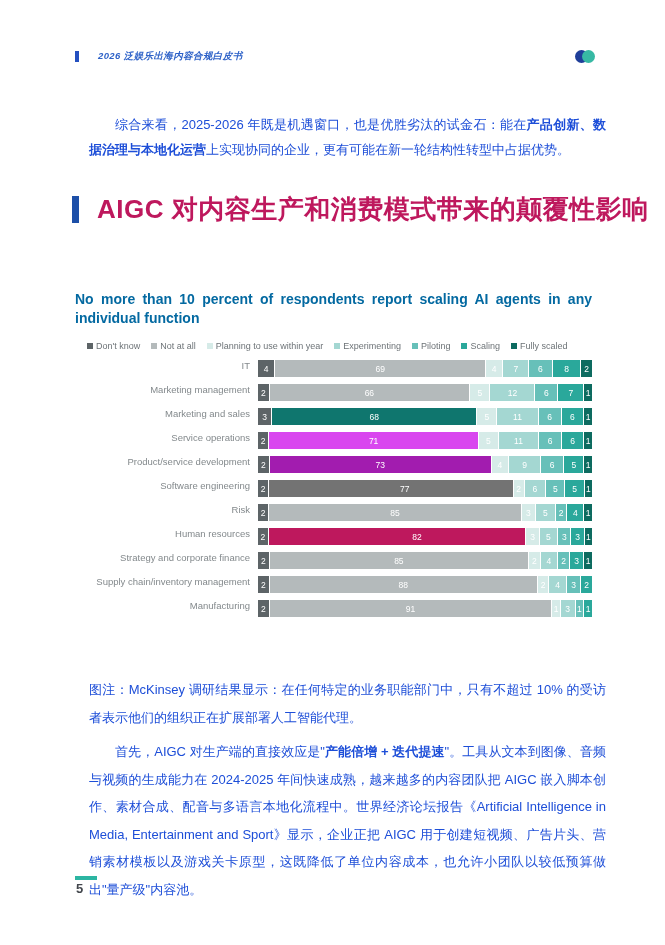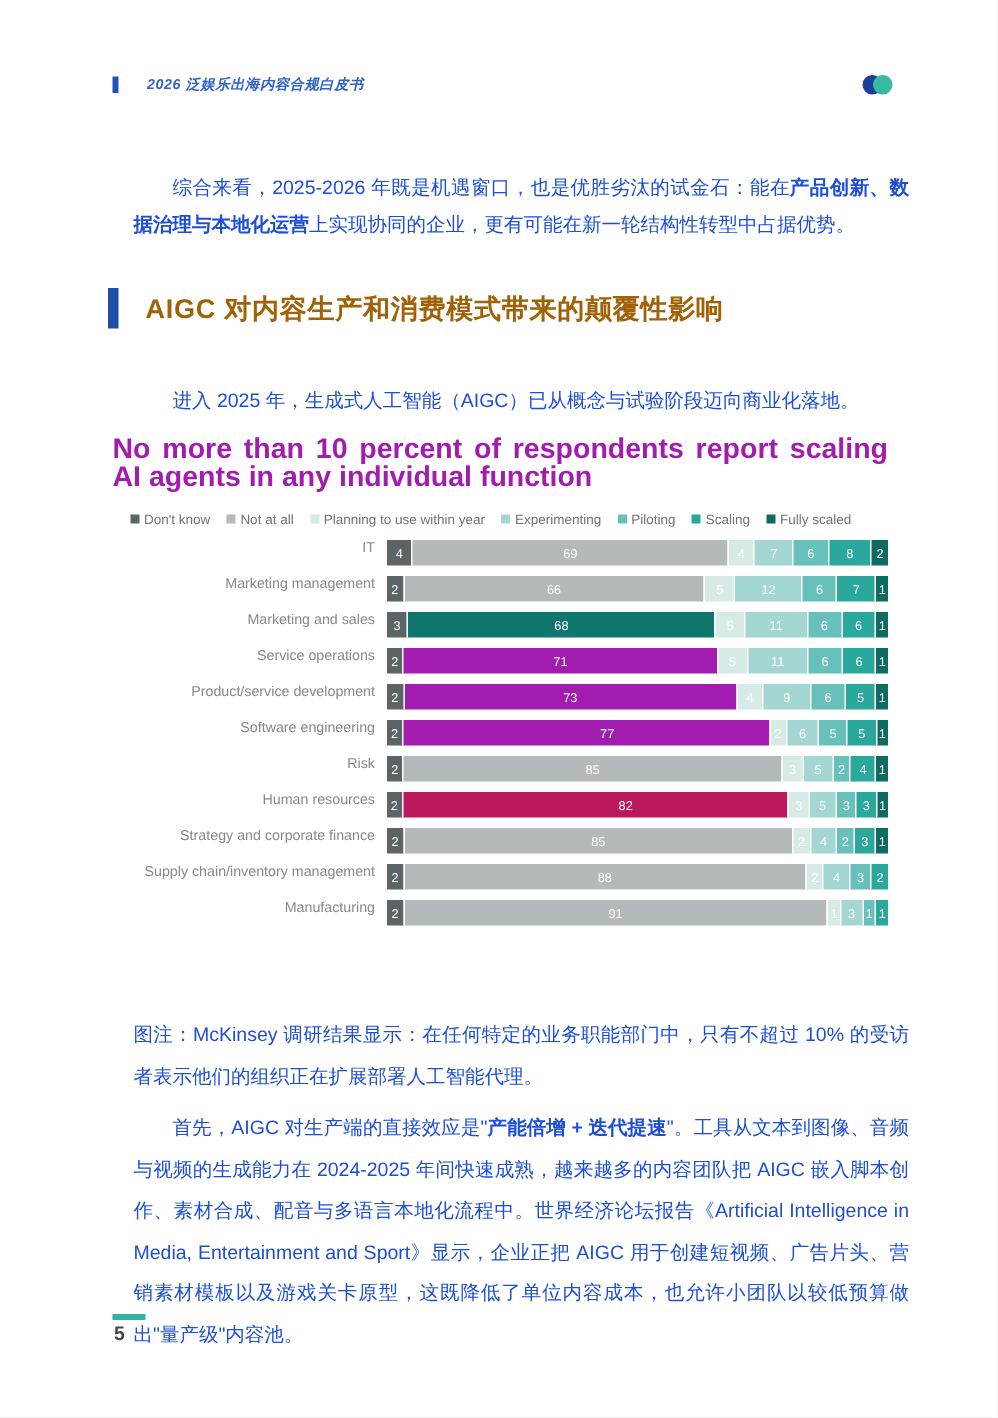--- a/index.html
+++ b/index.html
@@ -17,24 +17,24 @@
   .logo .c2{position:absolute;left:7px;top:0;width:13px;height:13px;border-radius:50%;background:#37b9a4;}
   
   .para{position:absolute;left:89px;width:517px;font-size:13px;line-height:25px;text-align:justify;color:#1d4ed8;}
   .para.indent, .indent{text-indent:2em;}
   strong{font-weight:700;}
   .p1{top:99px;}
   .lead{top:241px;}
   
   .sec{position:absolute;top:192px;left:72px;display:flex;align-items:center;gap:18px;}
   .sec-bar{width:7px;height:27px;background:#1d4fa8;}
-  .sec-title{font-size:18px;font-weight:700;color:#a16207;letter-spacing:.5px;}
+  .sec-title{font-size:26px;font-weight:700;color:#be185d;letter-spacing:.5px;}
   
   .chart{position:absolute;top:290px;left:75px;width:517px;}
-  .c-title{font-size:19px;font-weight:700;color:#a21caf;line-height:19px;text-align:justify;margin:0;}
+  .c-title{font-size:14px;font-weight:700;color:#0369a1;line-height:19px;text-align:justify;margin:0;}
   .c-sub{font-size:12.5px;color:#5a6064;line-height:19px;text-align:justify;margin:9px 0 0 0;}
   .legend{display:flex;align-items:center;gap:11px;margin:13px 0 0 12px;font-size:9px;color:#6d7377;white-space:nowrap;}
   .legend-item{display:flex;align-items:center;gap:3px;}
   .swatch{width:6px;height:6px;display:inline-block;flex:0 0 auto;}
   .rows{margin-top:9px;}
   .crow{display:flex;align-items:flex-start;height:17px;margin-bottom:7px;}
   .clabel{width:175px;flex:0 0 auto;text-align:right;font-size:9.5px;color:#83898c;padding-right:8px;white-space:nowrap;}
   .cbar{flex:1;height:17px;display:flex;}
   .seg{display:flex;align-items:center;justify-content:center;color:#ffffff;font-size:8.5px;min-width:0;overflow:visible;white-space:nowrap;}
   .seg + .seg{border-left:1px solid #ffffff;}
@@ -61,21 +61,20 @@
     </div>
   </div>
 
   <p class="para indent p1"><span>综合来看，2025-2026 年既是机遇窗口，也是优胜劣汰的试金石：能在</span><strong>产品创新、数据治理与本地化运营</strong><span>上实现协同的企业，更有可能在新一轮结构性转型中占据优势。</span></p>
 
   <div class="sec">
     <span class="sec-bar"></span>
     <span class="sec-title">AIGC 对内容生产和消费模式带来的颠覆性影响</span>
   </div>
 
-  <p class="para indent lead">进入 2025 年，生成式人工智能（AIGC）已从概念与试验阶段迈向商业化落地。</p>
 
   <div class="chart">
     <p class="c-title">No more than 10 percent of respondents report scaling AI agents in any individual function</p>
     <div class="legend">
         <span class="legend-item">
           <span class="swatch" style="background: rgb(93, 100, 103);"></span>
           <span>Don't know</span>
         </span>
         <span class="legend-item">
           <span class="swatch" style="background: rgb(180, 186, 187);"></span>
@@ -136,21 +135,21 @@
             <div class="seg" style="flex-grow: 11; background: rgb(164, 215, 210);">11</div>
             <div class="seg" style="flex-grow: 6; background: rgb(103, 192, 185);">6</div>
             <div class="seg" style="flex-grow: 6; background: rgb(42, 168, 155);">6</div>
             <div class="seg" style="flex-grow: 1; background: rgb(13, 107, 96);">1</div>
           </div>
         </div>
         <div class="crow">
           <div class="clabel">Service operations</div>
           <div class="cbar">
             <div class="seg" style="flex-grow: 2; background: rgb(93, 100, 103);">2</div>
-            <div class="seg" style="flex-grow: 71; background: #a21caf;">71</div>
+            <div class="seg" style="flex-grow: 71; background: #d946ef;">71</div>
             <div class="seg" style="flex-grow: 5; background: rgb(214, 235, 232);">5</div>
             <div class="seg" style="flex-grow: 11; background: rgb(164, 215, 210);">11</div>
             <div class="seg" style="flex-grow: 6; background: rgb(103, 192, 185);">6</div>
             <div class="seg" style="flex-grow: 6; background: rgb(42, 168, 155);">6</div>
             <div class="seg" style="flex-grow: 1; background: rgb(13, 107, 96);">1</div>
           </div>
         </div>
         <div class="crow">
           <div class="clabel">Product/service development</div>
           <div class="cbar">
@@ -160,21 +159,21 @@
             <div class="seg" style="flex-grow: 9; background: rgb(164, 215, 210);">9</div>
             <div class="seg" style="flex-grow: 6; background: rgb(103, 192, 185);">6</div>
             <div class="seg" style="flex-grow: 5; background: rgb(42, 168, 155);">5</div>
             <div class="seg" style="flex-grow: 1; background: rgb(13, 107, 96);">1</div>
           </div>
         </div>
         <div class="crow">
           <div class="clabel">Software engineering</div>
           <div class="cbar">
             <div class="seg" style="flex-grow: 2; background: rgb(93, 100, 103);">2</div>
-            <div class="seg" style="flex-grow: 77; background: #a21caf; padding-left: 28px;">77</div>
+            <div class="seg" style="flex-grow: 77; background: #737373; padding-left: 28px;">77</div>
             <div class="seg" style="flex-grow: 2; background: rgb(214, 235, 232);">2</div>
             <div class="seg" style="flex-grow: 6; background: rgb(164, 215, 210);">6</div>
             <div class="seg" style="flex-grow: 5; background: rgb(103, 192, 185);">5</div>
             <div class="seg" style="flex-grow: 5; background: rgb(42, 168, 155);">5</div>
             <div class="seg" style="flex-grow: 1; background: rgb(13, 107, 96);">1</div>
           </div>
         </div>
         <div class="crow">
           <div class="clabel">Risk</div>
           <div class="cbar">

